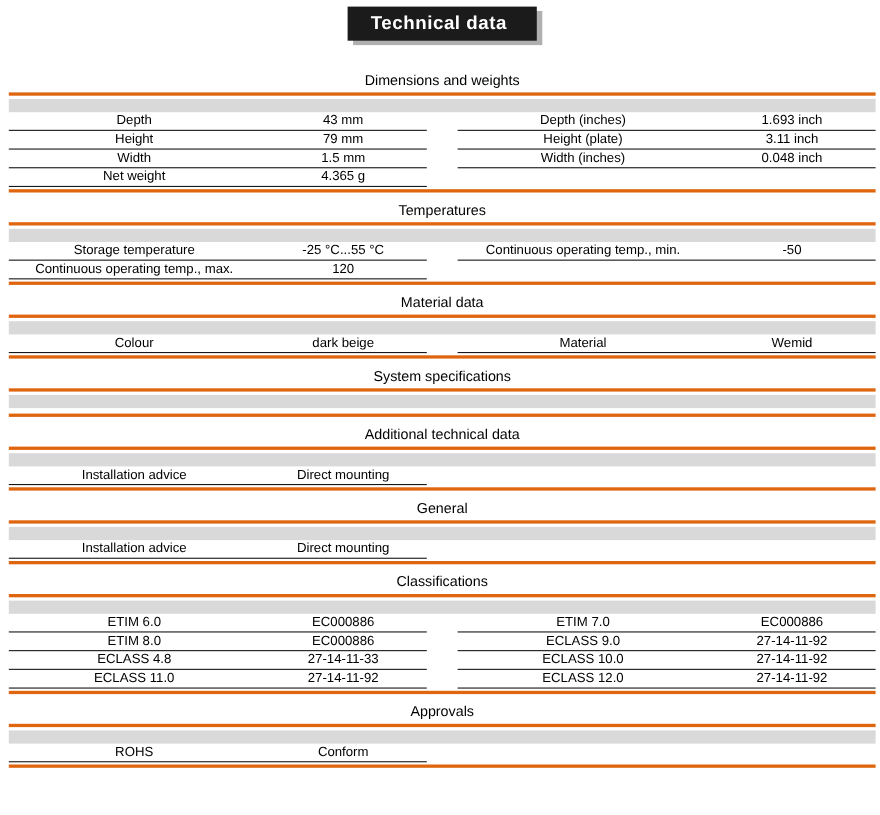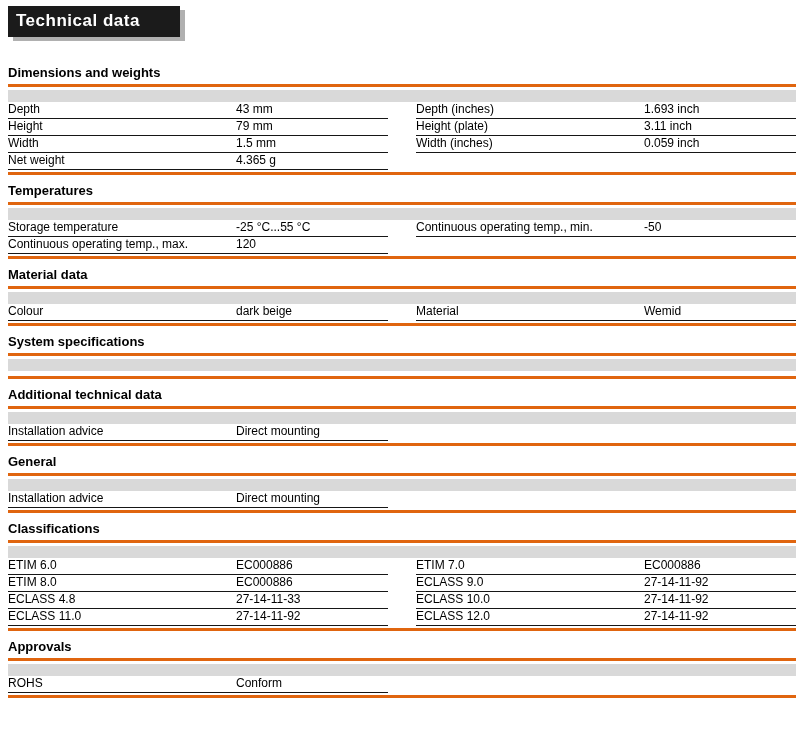--- a/index.html
+++ b/index.html
@@ -4,41 +4,41 @@
 <style>
   * { box-sizing: border-box; margin: 0; padding: 0; }
   html, body { background: #ffffff; }
   body {
     width: 800px;
     height: 741px;
     font-family: "Liberation Sans", sans-serif;
     color: #000000;
     overflow: hidden;
   }
-  .page { padding: 6px 4px 16px 8px; }
+  .page { padding: 6px 4px 16px 8px; text-align: center; }
 
   .header-bar {
     display: inline-block;
     min-width: 172px;
     background: var(--header-bg, #1b1b1b);
     color: #ffffff;
     font-size: 17px;
     font-weight: bold;
     letter-spacing: 0.5px;
     padding: 5px 14px 6px 8px;
     box-shadow: 5px 4px 0 var(--shadow-gray, #b0b0b0);
     margin-bottom: 24px;
   }
 
   .section { margin-top: 8px; }
   .section:first-of-type { margin-top: 4px; }
 
   .section-title {
     font-size: 13px;
-    font-weight: bold;
+    font-weight: normal;
     margin-bottom: 4px;
   }
 
   .rule {
     height: 3px;
     background: var(--accent-orange, #e0650f);
   }
   .rule.bottom { margin-top: 2px; }
 
   .band {
@@ -99,21 +99,21 @@
             <span class="value">3.11 inch</span>
           </div>
         </div>
         <div class="row">
           <div class="half">
             <span class="label">Width</span>
             <span class="value">1.5 mm</span>
           </div>
           <div class="half">
             <span class="label">Width (inches)</span>
-            <span class="value">0.059 inch</span>
+            <span class="value">0.048 inch</span>
           </div>
         </div>
         <div class="row">
           <div class="half">
             <span class="label">Net weight</span>
             <span class="value">4.365 g</span>
           </div>
           <div class="half blank">
             <span class="label"></span>
             <span class="value"></span>

